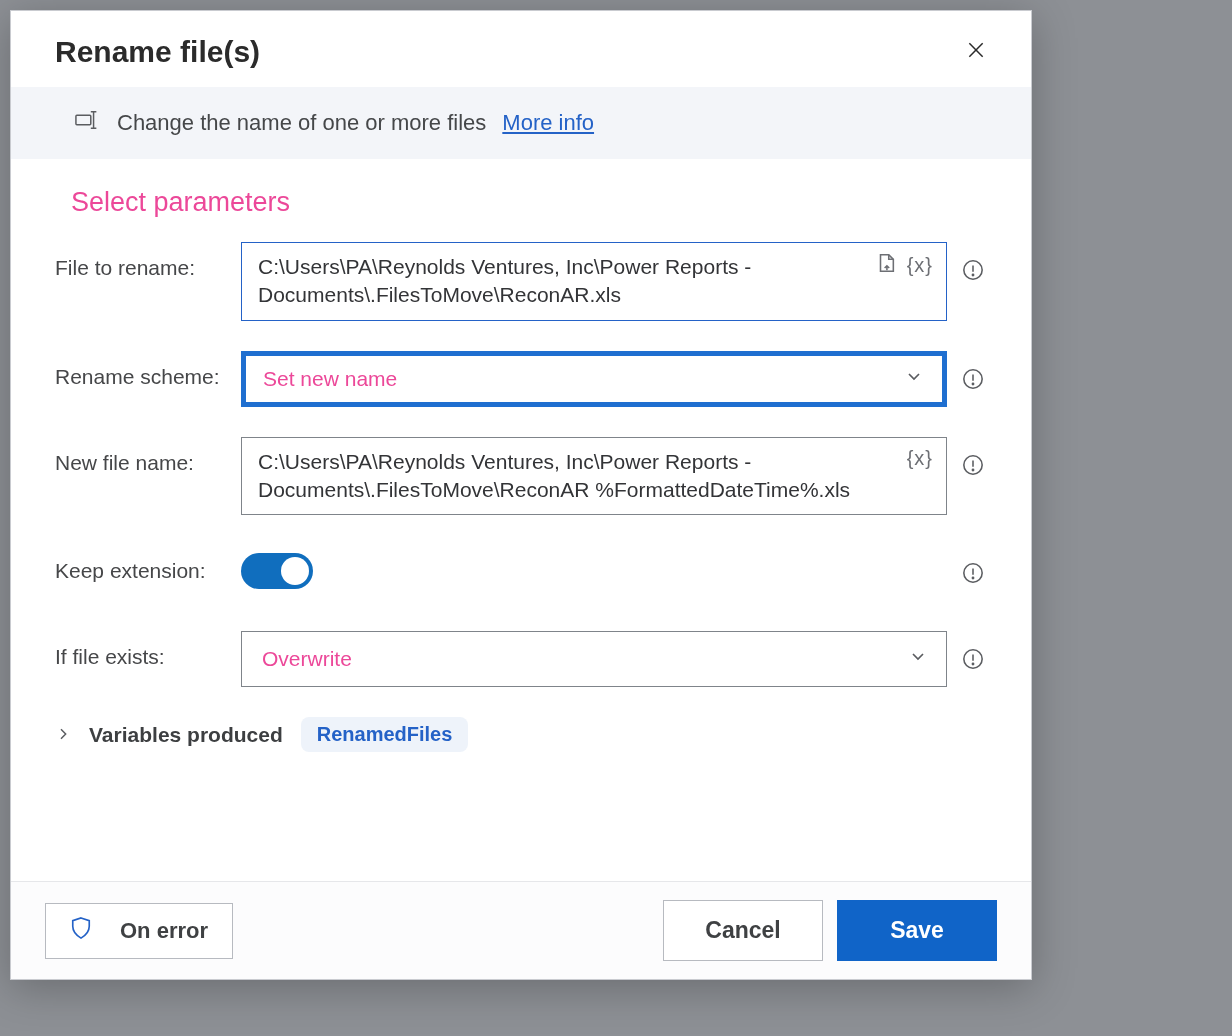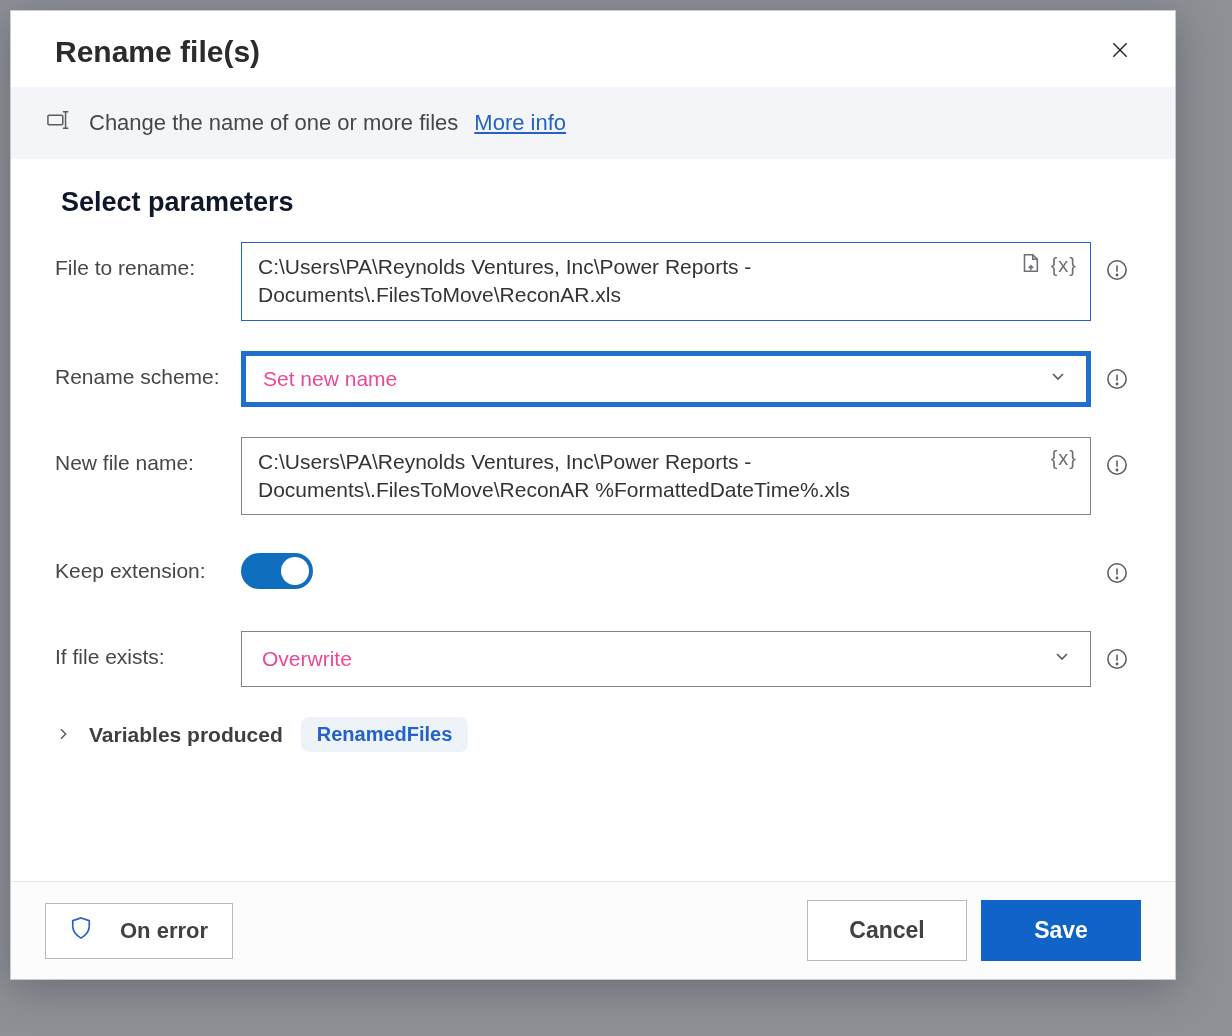--- a/index.html
+++ b/index.html
@@ -10,21 +10,21 @@
     background: #8d9095;
     overflow: hidden;
   }
   .backdrop {
     position: absolute; inset: 0;
     background: #8d9095;
   }
   .dialog {
     position: absolute;
     left: 10px; top: 10px;
-    width: 1166px;
+    width: 1022px;
     height: 970px;
     background: #ffffff;
     border: 1px solid #c9cbd0;
     display: flex;
     flex-direction: column;
     box-shadow: 0 8px 40px rgba(0,0,0,0.25);
   }
   .titlebar {
     display: flex;
     align-items: center;
@@ -40,40 +40,40 @@
   .close-btn {
     width: 34px; height: 34px;
     display: flex; align-items: center; justify-content: center;
     cursor: pointer;
     color: #2b2b2b;
   }
   .close-btn svg { width: 20px; height: 20px; }
 
   .info-bar {
     background: #f3f5f9;
-    padding: 22px 36px;
+    padding: 22px 64px;
     display: flex;
     align-items: center;
     gap: 16px;
     color: #454749;
     font-size: 22px;
   }
   .info-bar a { color: #2462c7; text-decoration: underline; cursor: pointer; }
   .info-icon-rename svg { width: 26px; height: 22px; }
 
   .body {
     flex: 1;
     padding: 28px 44px 10px 44px;
     overflow: auto;
   }
   .body h2 {
-    margin: 0 0 24px 6px;
+    margin: 0 0 24px 16px;
     font-size: 27px;
-    font-weight: 700;
-    color: #0f172a;
+    font-weight: 400;
+    color: #ec4899;
   }
 
   .row {
     display: flex;
     align-items: flex-start;
     margin-bottom: 30px;
   }
   .row-label {
     width: 186px;
     flex-shrink: 0;

